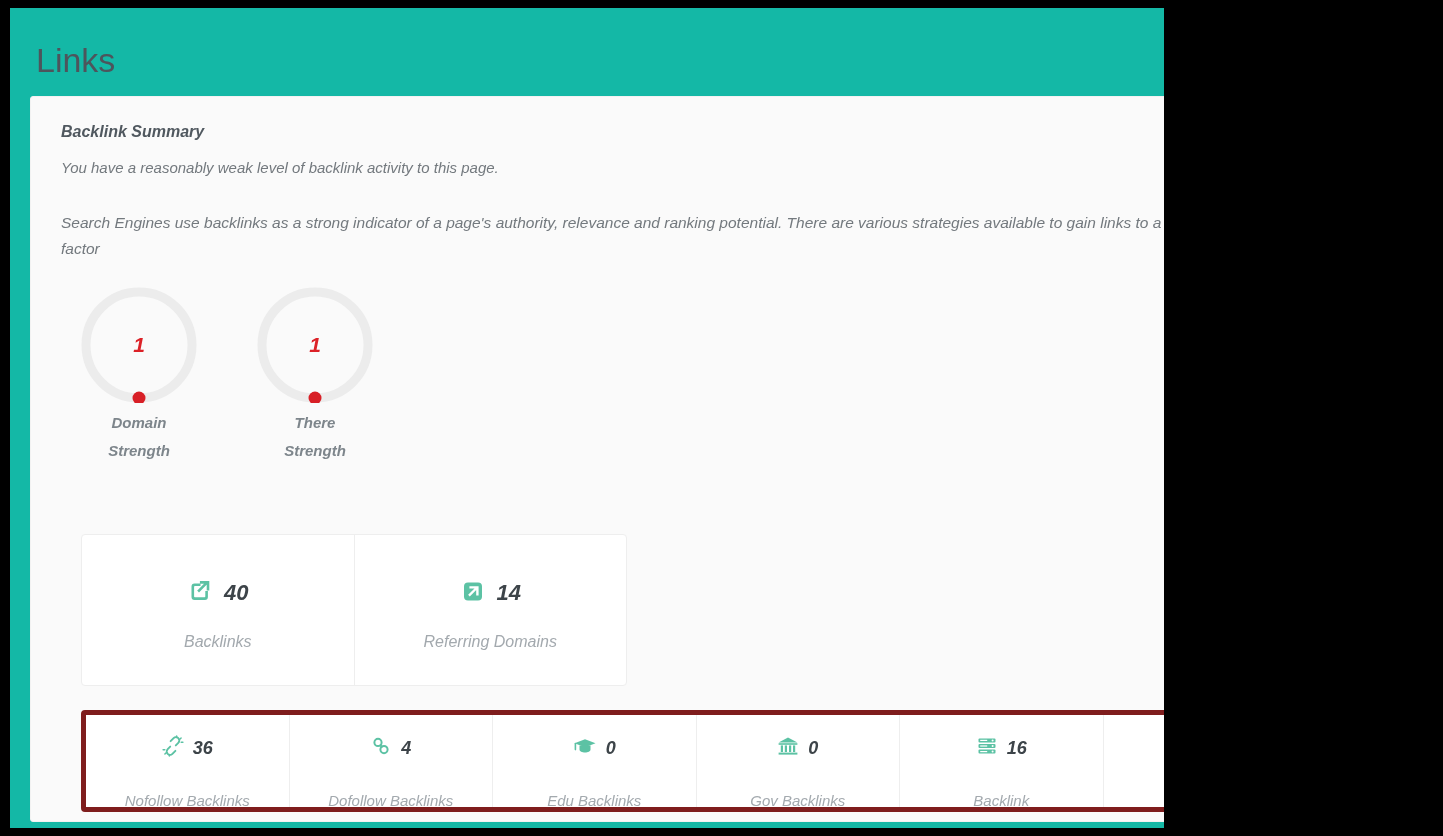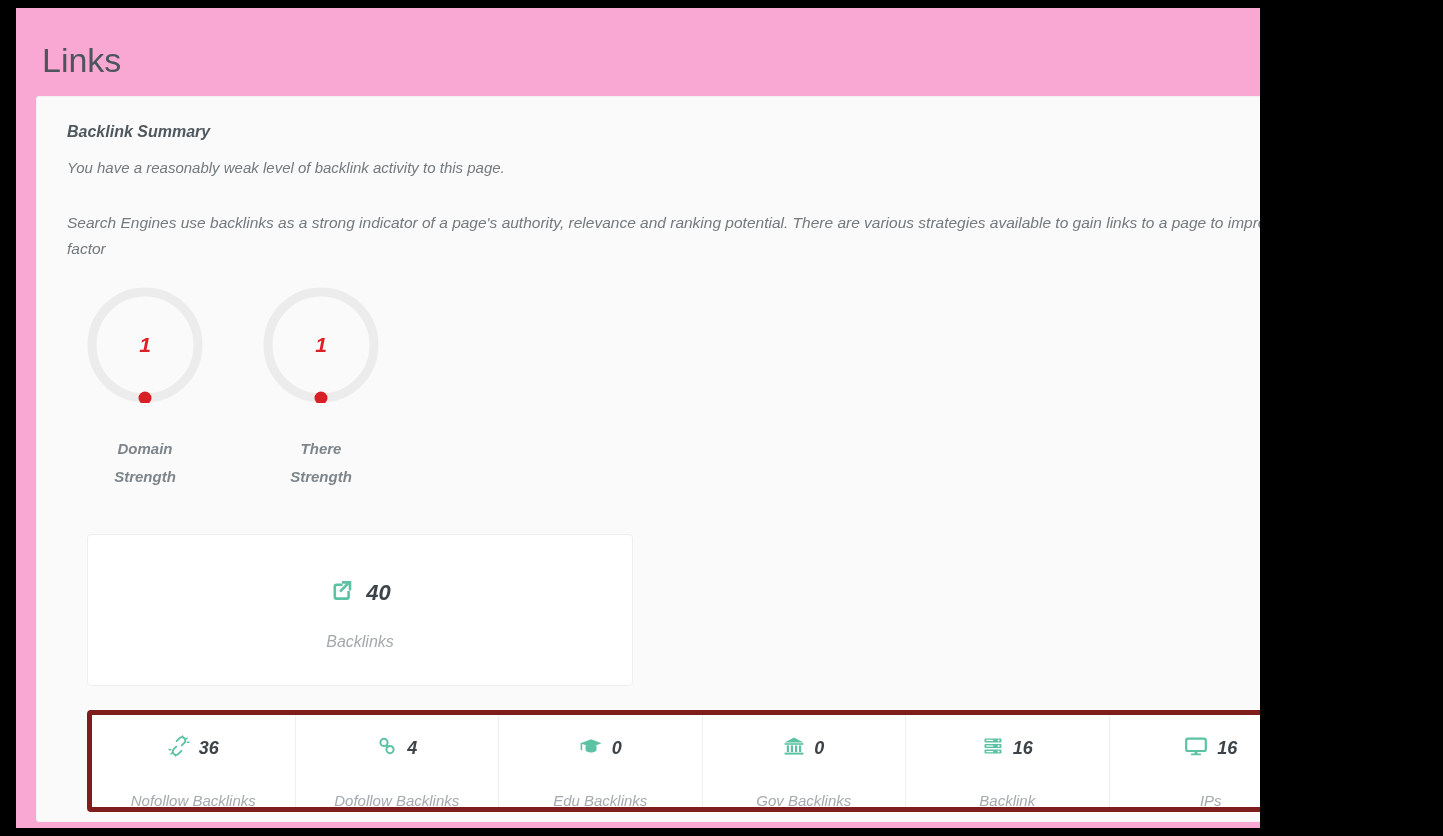--- a/index.html
+++ b/index.html
@@ -18,25 +18,25 @@
   .screen {
     position: absolute;
     left: 0; top: 0;
     width: 1443px;
     height: 836px;
     background: #000000;
     box-sizing: border-box;
   }
   .page {
     position: absolute;
-    left: 16px;
+    left: 10px;
     top: 8px;
-    width: 1244px;
+    width: 1154px;
     height: 820px;
-    background: #f9a8d4;
+    background: #14b8a6;
     overflow: hidden;
   }
 
   
   .page-title {
     position: absolute;
     left: 26px;
     top: 6px;
     font-size: 34px;
     font-weight: 400;
@@ -122,21 +122,21 @@
     width: 116px;
     height: 116px;
     display: flex;
     align-items: center;
     justify-content: center;
     font-size: 21px;
     font-weight: bold;
     color: #dc2127;
   }
   .gauge-label {
-    margin-top: 32px;
+    margin-top: 6px;
     text-align: center;
     font-size: 15px;
     font-weight: bold;
     color: #7d858b;
     line-height: 28px;
     width: 130px;
   }
 
   
   .big-boxes {
@@ -283,20 +283,32 @@
               <svg width="26" height="26" viewBox="0 0 26 26" aria-hidden="true">
                 <path d="M4.5 8.5 a3 3 0 0 1 3 -3 h6 v2.6 h-5.6 a0.8 0.8 0 0 0 -0.8 0.8 v9.6 a0.8 0.8 0 0 0 0.8 0.8 h9.6 a0.8 0.8 0 0 0 0.8 -0.8 v-5.6 h2.6 v6 a3 3 0 0 1 -3 3 h-10.4 a3 3 0 0 1 -3 -3 z" fill="#5cc2a4"></path>
                 <path d="M12 12.6 L19.4 5.2 M14.2 4.4 H21 V11.2" fill="none" stroke="#5cc2a4" stroke-width="2.6" stroke-linecap="square"></path>
               </svg>
             </span>
             <span class="big-box-num">40</span>
           </div>
           <div class="big-box-label">Backlinks</div>
         </div>
 
+        <div class="big-box">
+          <div class="big-box-top">
+            <span class="ico">
+              <svg width="26" height="26" viewBox="0 0 26 26" aria-hidden="true">
+                <rect x="4" y="4.6" width="18" height="18" rx="4" fill="#5cc2a4"></rect>
+                <path d="M9.8 16.8 L16.6 10 M10.6 9.4 H17.4 V16.2" fill="none" stroke="#ffffff" stroke-width="2.4" stroke-linecap="square"></path>
+              </svg>
+            </span>
+            <span class="big-box-num">14</span>
+          </div>
+          <div class="big-box-label">Referring Domains</div>
+        </div>
 
       </div>
 
       <div class="stat-strip">
 
         <div class="stat-cell">
           <div class="stat-top">
             <span class="ico">
               <svg width="22" height="22" viewBox="0 0 22 22" aria-hidden="true">
                 <g fill="none" stroke="#5cc2a4" stroke-width="1.9" stroke-linecap="round">

